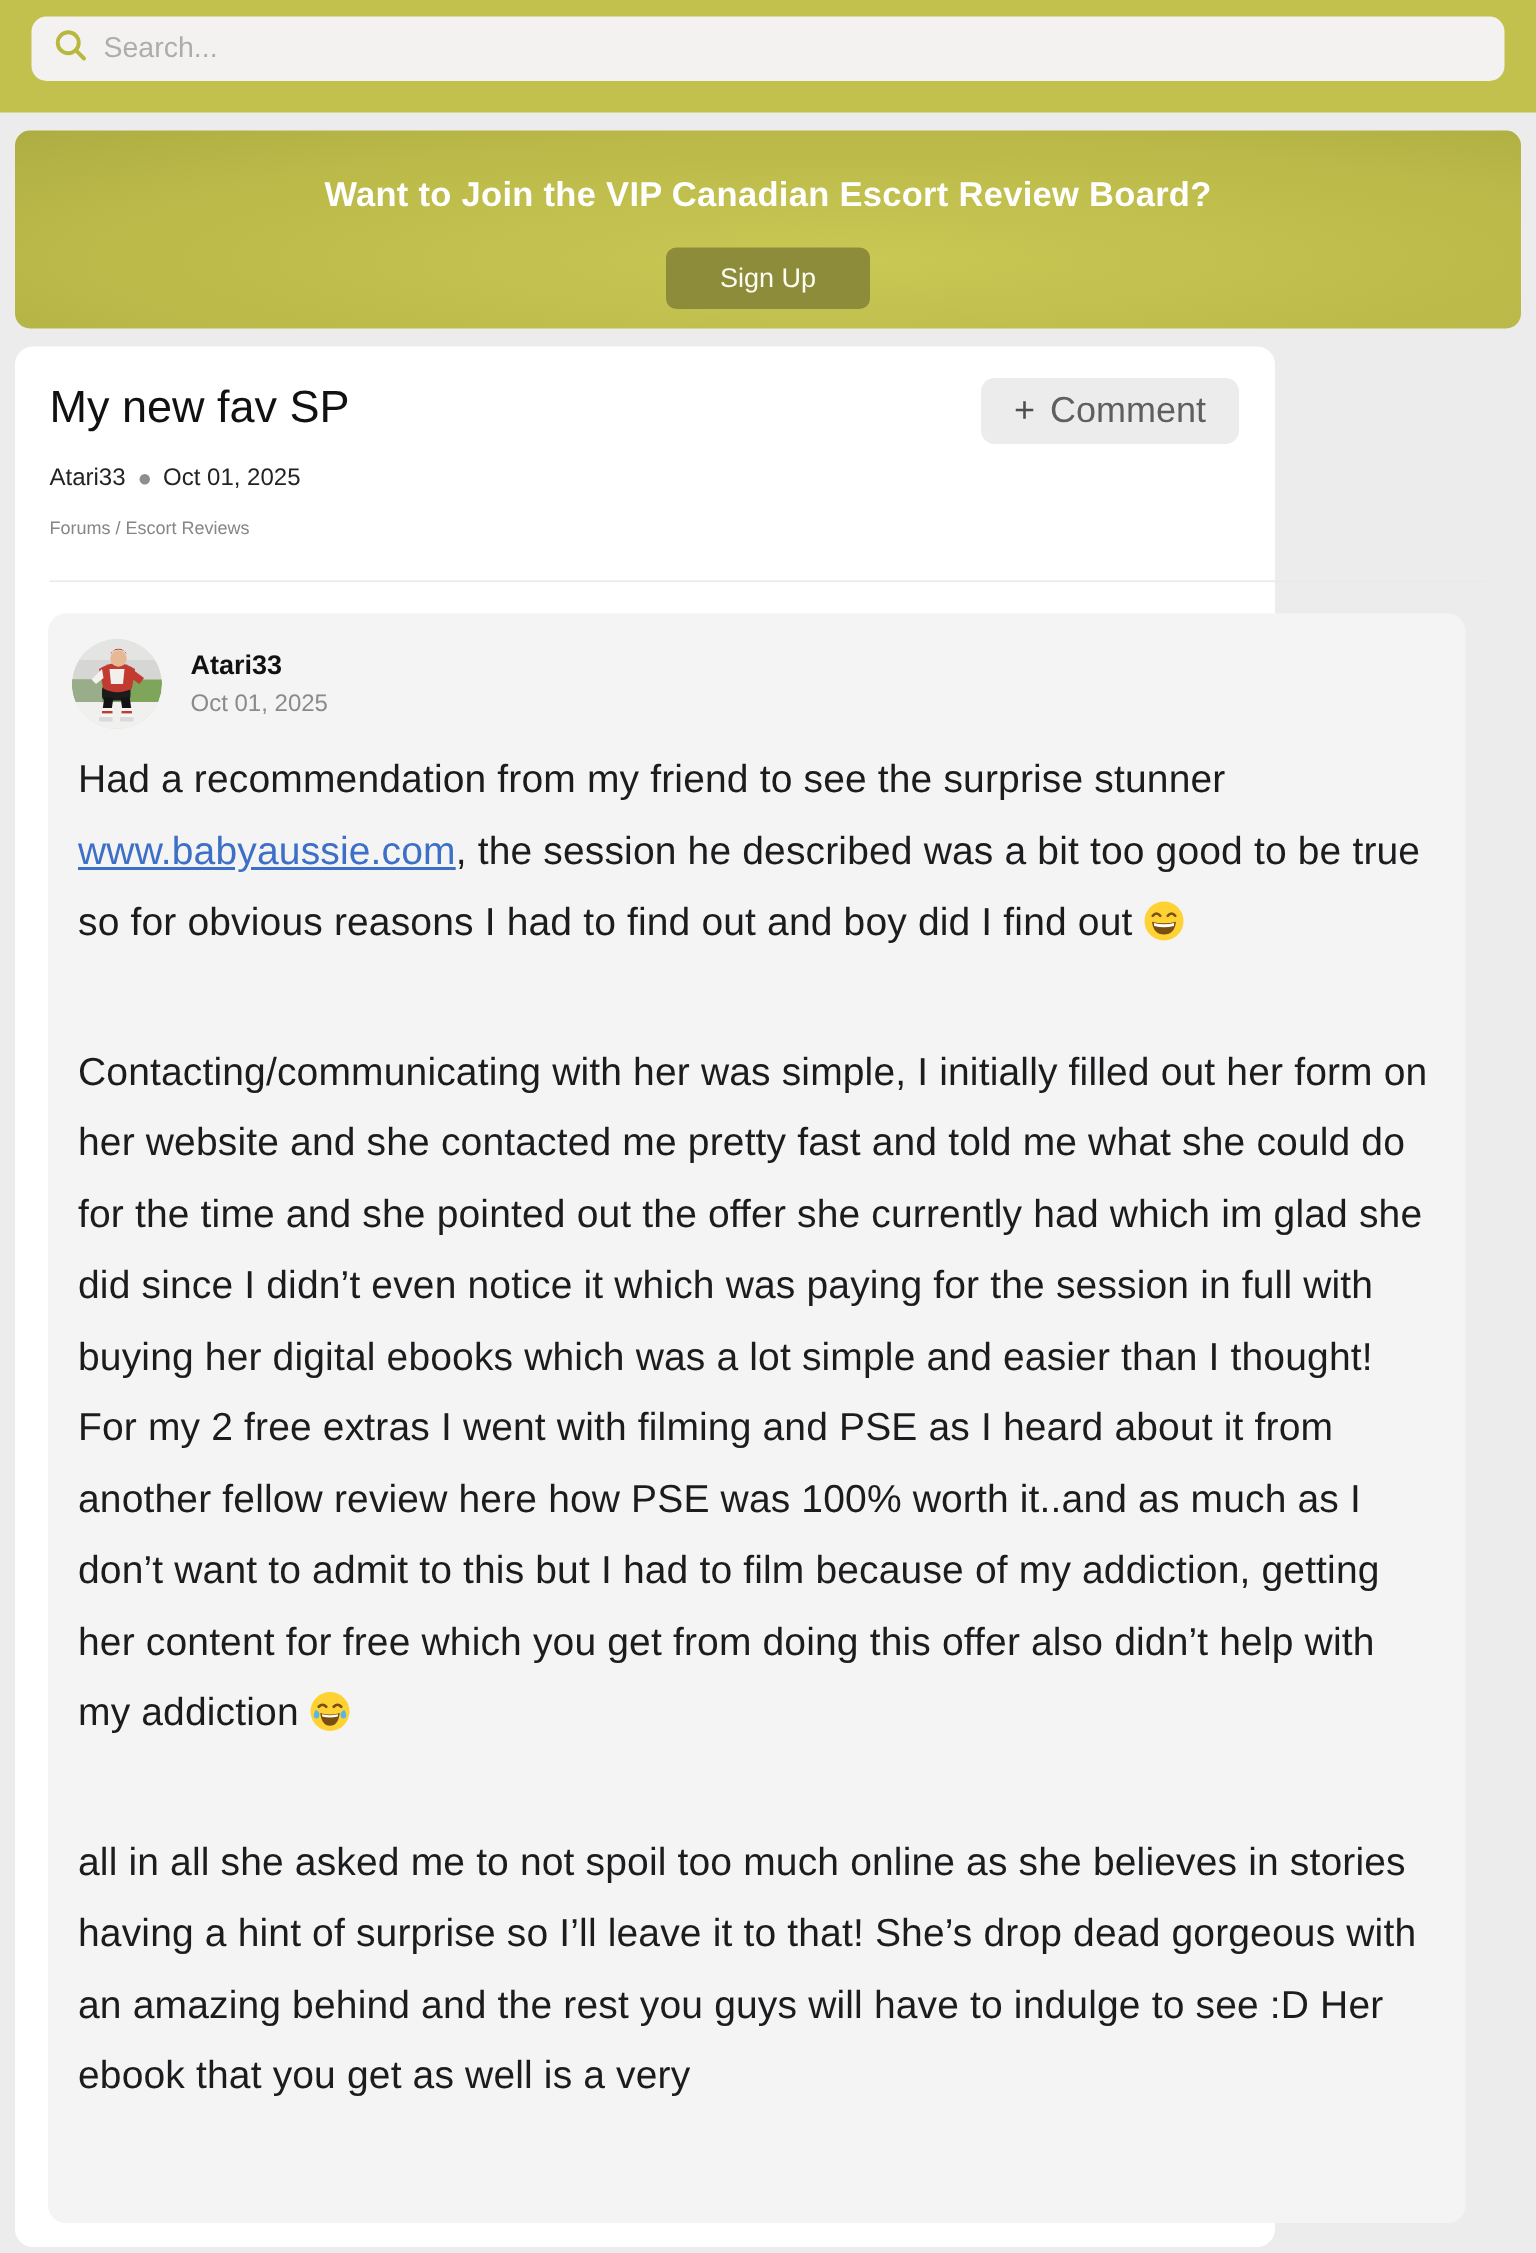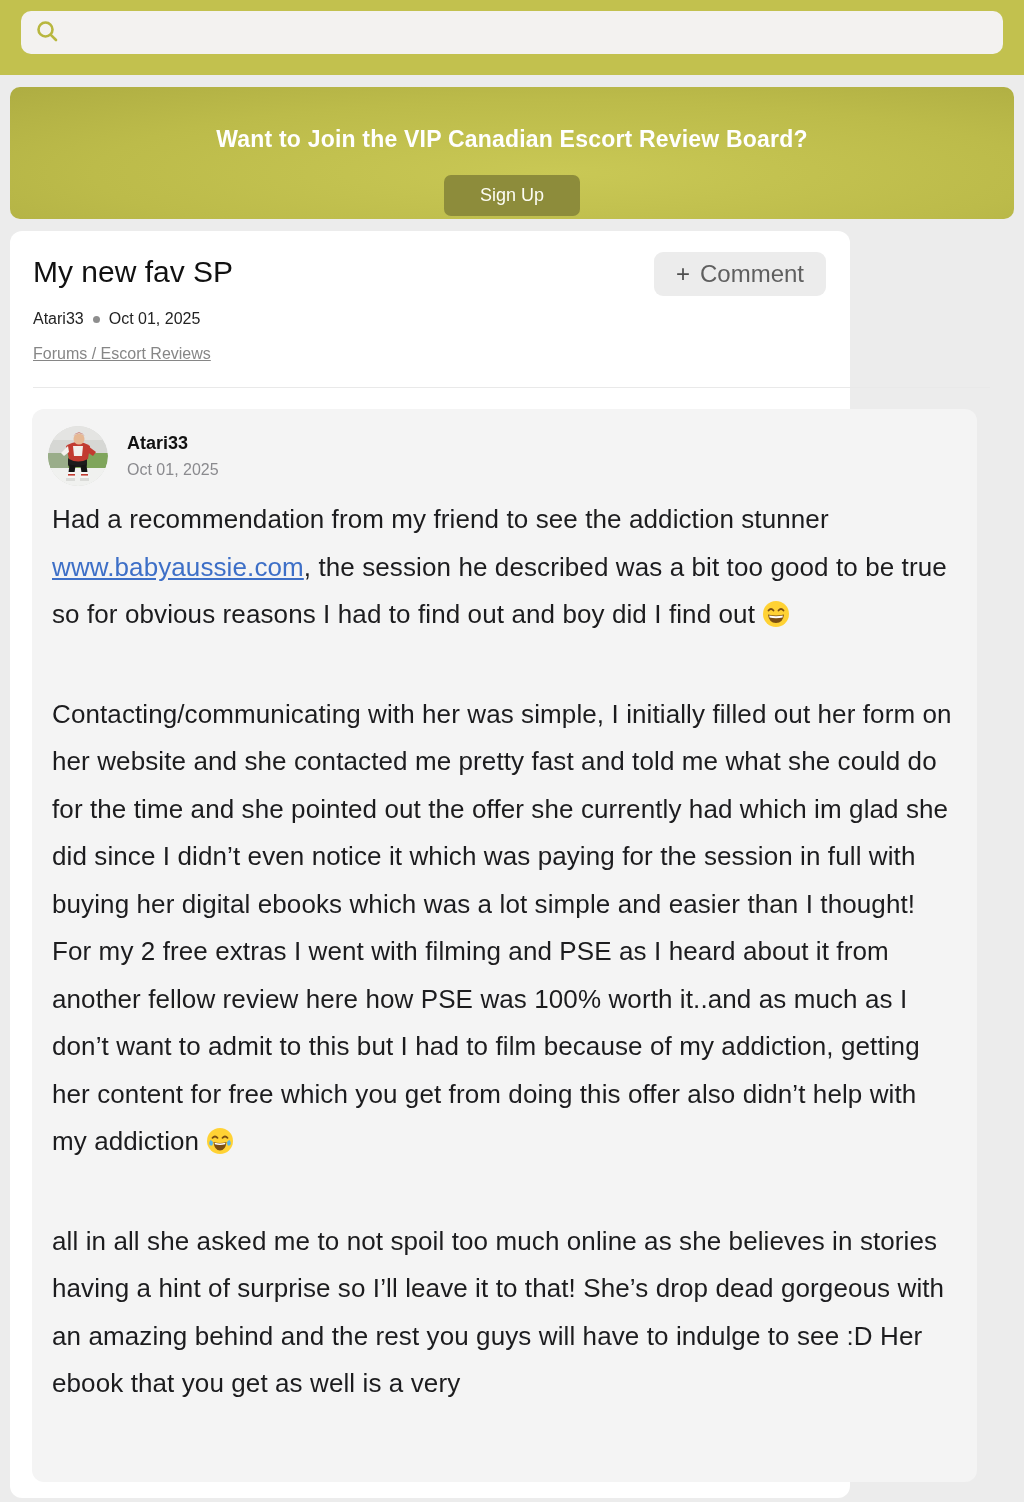--- a/index.html
+++ b/index.html
@@ -13,39 +13,39 @@
                 padding:0 14px; gap:10px; }
   .search-box svg { flex:0 0 auto; }
   .search-input { border:none; outline:none; background:transparent; width:100%;
                   font-size:19px; color:#444; font-family:"Liberation Sans", sans-serif; }
   .search-input::placeholder { color:#adadad; }
 
   
   .banner { position:absolute; left:10px; top:87px; width:1004px; height:132px;
             border-radius:10px; text-align:center;
             background:radial-gradient(ellipse at 55% 65%, #c9c855 0%, #bcbb4a 60%, #aead42 100%); }
-  .banner-title { padding-top:39px; color:#ffffff; font-size:23px; font-weight:700; letter-spacing:.2px; }
+  .banner-title { padding-top:29px; color:#ffffff; font-size:23px; font-weight:700; letter-spacing:.2px; }
   .signup-btn { margin-top:22px; display:inline-block; background:#8d8c3b; color:#fdfdf4;
                 font-size:18px; border:none; border-radius:7px; padding:10px 36px; cursor:pointer;
                 font-family:"Liberation Sans", sans-serif; }
 
   
   .card { position:absolute; left:10px; top:231px; width:840px; height:1267px;
           background:#ffffff; border-radius:12px; }
   .page-title { position:absolute; left:23px; top:24px; font-size:30px; font-weight:500; color:#111; }
   .comment-btn { position:absolute; right:24px; top:21px; height:44px; padding:0 22px;
                  background:#ececec; border:none; border-radius:9px; display:flex; align-items:center;
                  gap:10px; cursor:pointer; font-family:"Liberation Sans", sans-serif; }
   .comment-plus { font-size:24px; font-weight:400; color:#4e4e4e; line-height:1; }
   .comment-label { font-size:24px; color:#5f5f5f; }
   .meta-row { position:absolute; left:23px; top:79px; display:flex; align-items:center; gap:9px;
               font-size:16px; color:#232323; }
   .meta-dot { width:7px; height:7px; border-radius:50%; background:#8e8e8e; display:inline-block; }
-  .breadcrumb { position:absolute; left:23px; top:114px; font-size:16px; color:#868686;
-                text-decoration:underline; cursor:pointer; }
+  .breadcrumb { position:absolute; left:23px; top:114px; font-size:12px; color:#868686;
+                cursor:pointer; }
   .divider { position:absolute; left:23px; top:156px; width:957px; height:1px; background:#e9e9e9; }
 
   
   .post-box { position:absolute; left:22px; top:178px; width:945px; height:1073px;
               background:#f4f4f4; border-radius:12px; overflow:hidden; }
   .post-head { display:flex; gap:19px; margin:17px 0 0 16px; align-items:flex-start; }
   .avatar { width:60px; height:60px; border-radius:50%; overflow:hidden; flex:0 0 auto; }
   .post-author { font-size:18px; font-weight:700; color:#111; margin-top:7px; }
   .post-date { font-size:16px; color:#8a8a8e; margin-top:7px; }
   .post-body { margin:10px 20px 0 20px; font-size:26px; line-height:47.5px; color:#1c1c1e;
@@ -58,20 +58,21 @@
 <body>
 
 <div class="top-header">
   <div class="search-box">
     <span>
       <svg width="24" height="24" viewBox="0 0 24 24" fill="none">
         <circle cx="10.5" cy="10.5" r="7" stroke="#b8b73f" stroke-width="2.6"></circle>
         <line x1="15.8" y1="15.8" x2="21" y2="21" stroke="#b8b73f" stroke-width="2.6" stroke-linecap="round"></line>
       </svg>
     </span>
+    <input class="search-input" type="text" placeholder="Search..." style="">
   </div>
 </div>
 
 <div class="banner">
   <div class="banner-title">Want to Join the VIP Canadian Escort Review Board?</div>
   <button class="signup-btn">Sign Up</button>
 </div>
 
 <div class="card">
 
@@ -127,21 +128,21 @@
           </g>
         </svg>
       </div>
       <div>
         <div class="post-author">Atari33</div>
         <div class="post-date">Oct 01, 2025</div>
       </div>
     </div>
 
     <div class="post-body">
-      <p><span>Had a recommendation from my friend to see the addiction stunner </span><a class="body-link">www.babyaussie.com</a><span>, the session he described was a bit too good to be true so for obvious reasons I had to find out and boy did I find out </span><span class="emoji"><svg width="28" height="28" viewBox="0 0 28 28">
+      <p><span>Had a recommendation from my friend to see the surprise stunner </span><a class="body-link">www.babyaussie.com</a><span>, the session he described was a bit too good to be true so for obvious reasons I had to find out and boy did I find out </span><span class="emoji"><svg width="28" height="28" viewBox="0 0 28 28">
           <circle cx="14" cy="14" r="13" fill="#ffd234"></circle>
           <path d="M6.5 10.5 Q9 7.5 11.5 10.5" stroke="#7a4e12" stroke-width="1.8" fill="none" stroke-linecap="round"></path>
           <path d="M16.5 10.5 Q19 7.5 21.5 10.5" stroke="#7a4e12" stroke-width="1.8" fill="none" stroke-linecap="round"></path>
           <path d="M6 14.5 Q14 16.5 22 14.5 Q21 23 14 23 Q7 23 6 14.5 Z" fill="#7a4e12"></path>
           <path d="M7.2 15.4 Q14 17 20.8 15.4 L20.6 17.4 Q14 19 7.5 17.4 Z" fill="#ffffff"></path>
         </svg></span></p>
 
       <p><span>Contacting/communicating with her was simple, I initially filled out her form on her website and she contacted me pretty fast and told me what she could do for the time and she pointed out the offer she currently had which im glad she did since I didn’t even notice it which was paying for the session in full with buying her digital ebooks which was a lot simple and easier than I thought! For my 2 free extras I went with filming and PSE as I heard about it from another fellow review here how PSE was 100% worth it..and as much as I don’t want to admit to this but I had to film because of my addiction, getting her content for free which you get from doing this offer also didn’t help with my addiction </span><span class="emoji"><svg width="28" height="28" viewBox="0 0 28 28">
           <circle cx="14" cy="14" r="13" fill="#ffd234"></circle>
           <path d="M6.5 10.8 Q9 8.2 11.5 10.8" stroke="#7a4e12" stroke-width="1.8" fill="none" stroke-linecap="round"></path>

